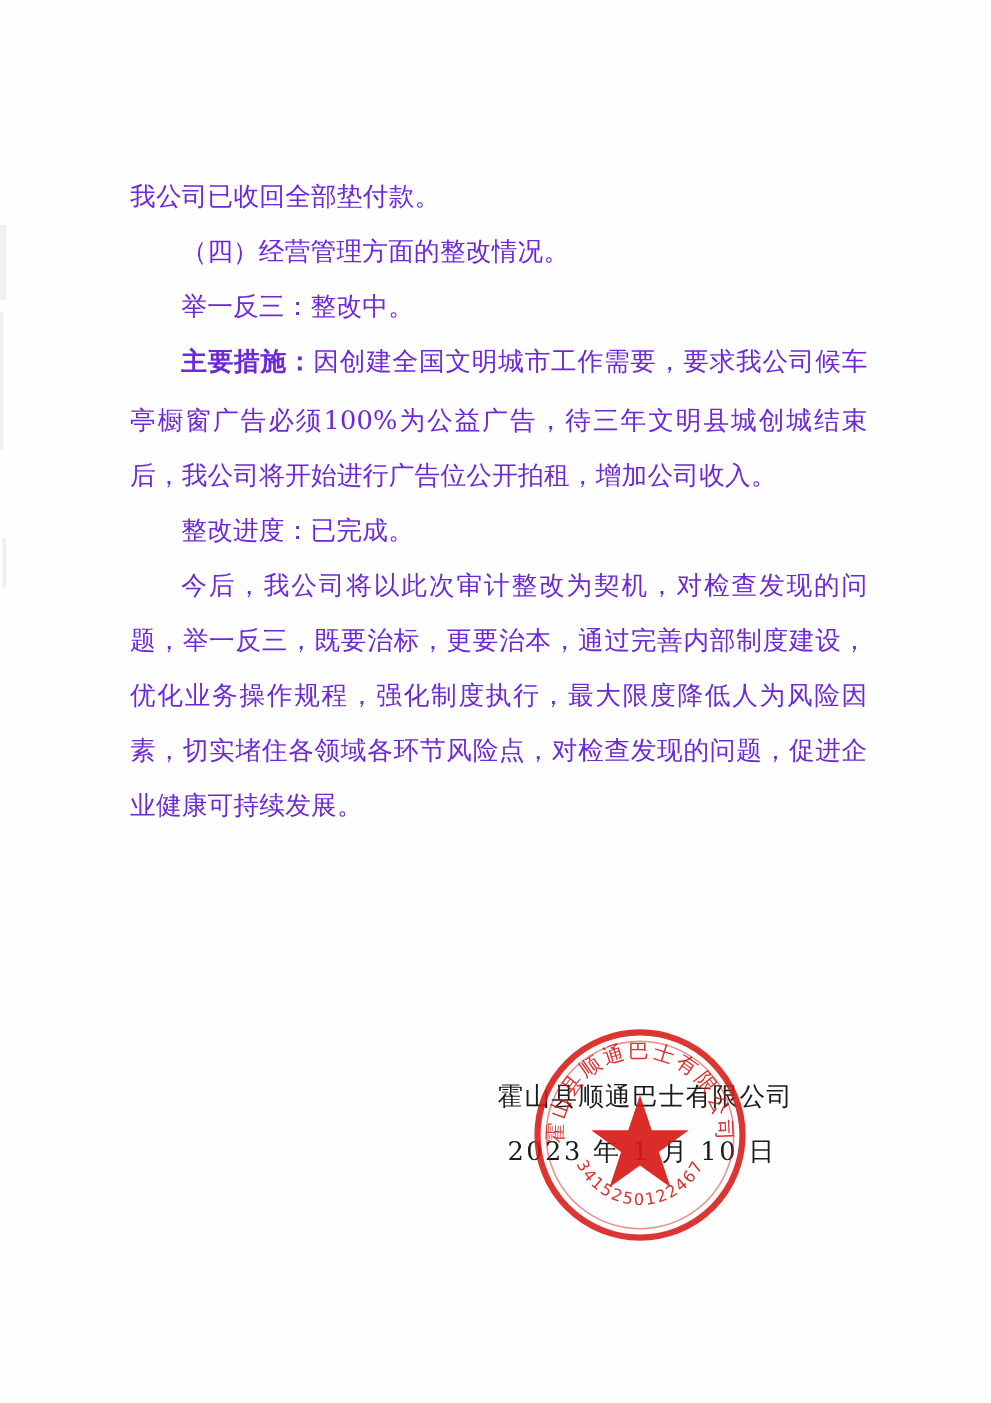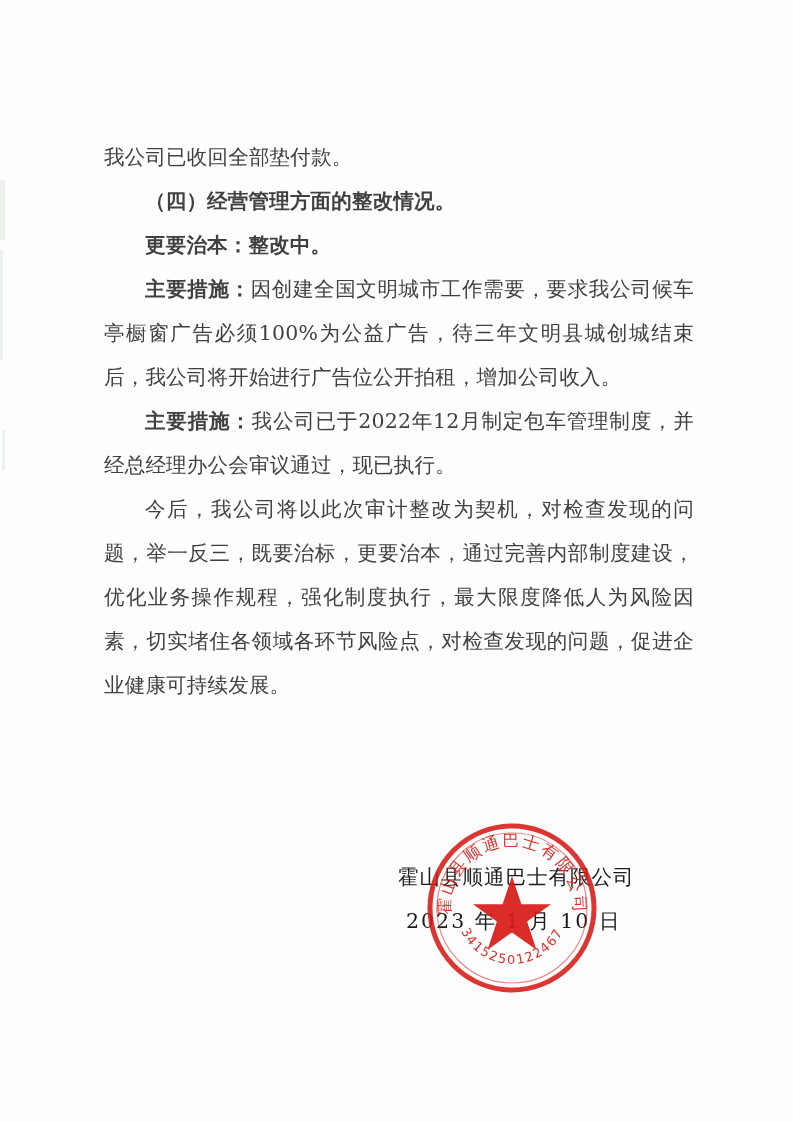--- a/index.html
+++ b/index.html
@@ -34,29 +34,29 @@
     position: absolute;
     left: 104px;
     top: 135px;
     width: 590px;
   }
 
   p.para {
     margin: 0 0 0 0;
     font-size: 20.5px;
     line-height: 44px;
-    color: #404040;
+    color: #6d28d9;
     text-align: justify;
     text-justify: inter-ideograph;
     letter-spacing: .2px;
     font-family: "DejaVu Serif", serif;
   }
   p.indent { text-indent: 41px; }
-  p.bold { font-weight: bold; }
-  .b { font-weight: bold; }
+  p.bold { font-weight: normal; }
+  .b { font-weight: bold; font-family: Liberation Mono, monospace; }
 
   
   .sign-block {
     position: absolute;
     right: 75px;
     top: 855px;
     width: 320px;
     text-align: left;
     z-index: 1;
   }
@@ -89,23 +89,23 @@
 
 <div class="page">
 
   <div class="edge-mark m1"></div>
   <div class="edge-mark m2"></div>
   <div class="edge-mark m3"></div>
 
   <div class="doc-body" id="doc-body">
       <p class="para">我公司已收回全部垫付款。</p>
       <p class="para indent bold">（四）经营管理方面的整改情况。</p>
-      <p class="para indent bold">更要治本：整改中。</p>
+      <p class="para indent bold">举一反三：整改中。</p>
       <p class="para indent"><span class="b">主要措施：</span>因创建全国文明城市工作需要，要求我公司候车亭橱窗广告必须100%为公益广告，待三年文明县城创城结束后，我公司将开始进行广告位公开拍租，增加公司收入。</p>
-      <p class="para indent"><span class="b">主要措施：</span>我公司已于2022年12月制定包车管理制度，并经总经理办公会审议通过，现已执行。</p>
+      <p class="para indent bold">整改进度：已完成。</p>
       <p class="para indent">今后，我公司将以此次审计整改为契机，对检查发现的问题，举一反三，既要治标，更要治本，通过完善内部制度建设，优化业务操作规程，强化制度执行，最大限度降低人为风险因素，切实堵住各领域各环节风险点，对检查发现的问题，促进企业健康可持续发展。</p>
     </div>
 
   <div class="sign-block">
     <div class="sign-line company">霍山县顺通巴士有限公司</div>
     <div class="sign-line date">2023 年 1 月 10 日</div>
   </div>
 
   <div class="seal">
     <svg viewBox="0 0 176 176" width="176" height="176" aria-hidden="true">

